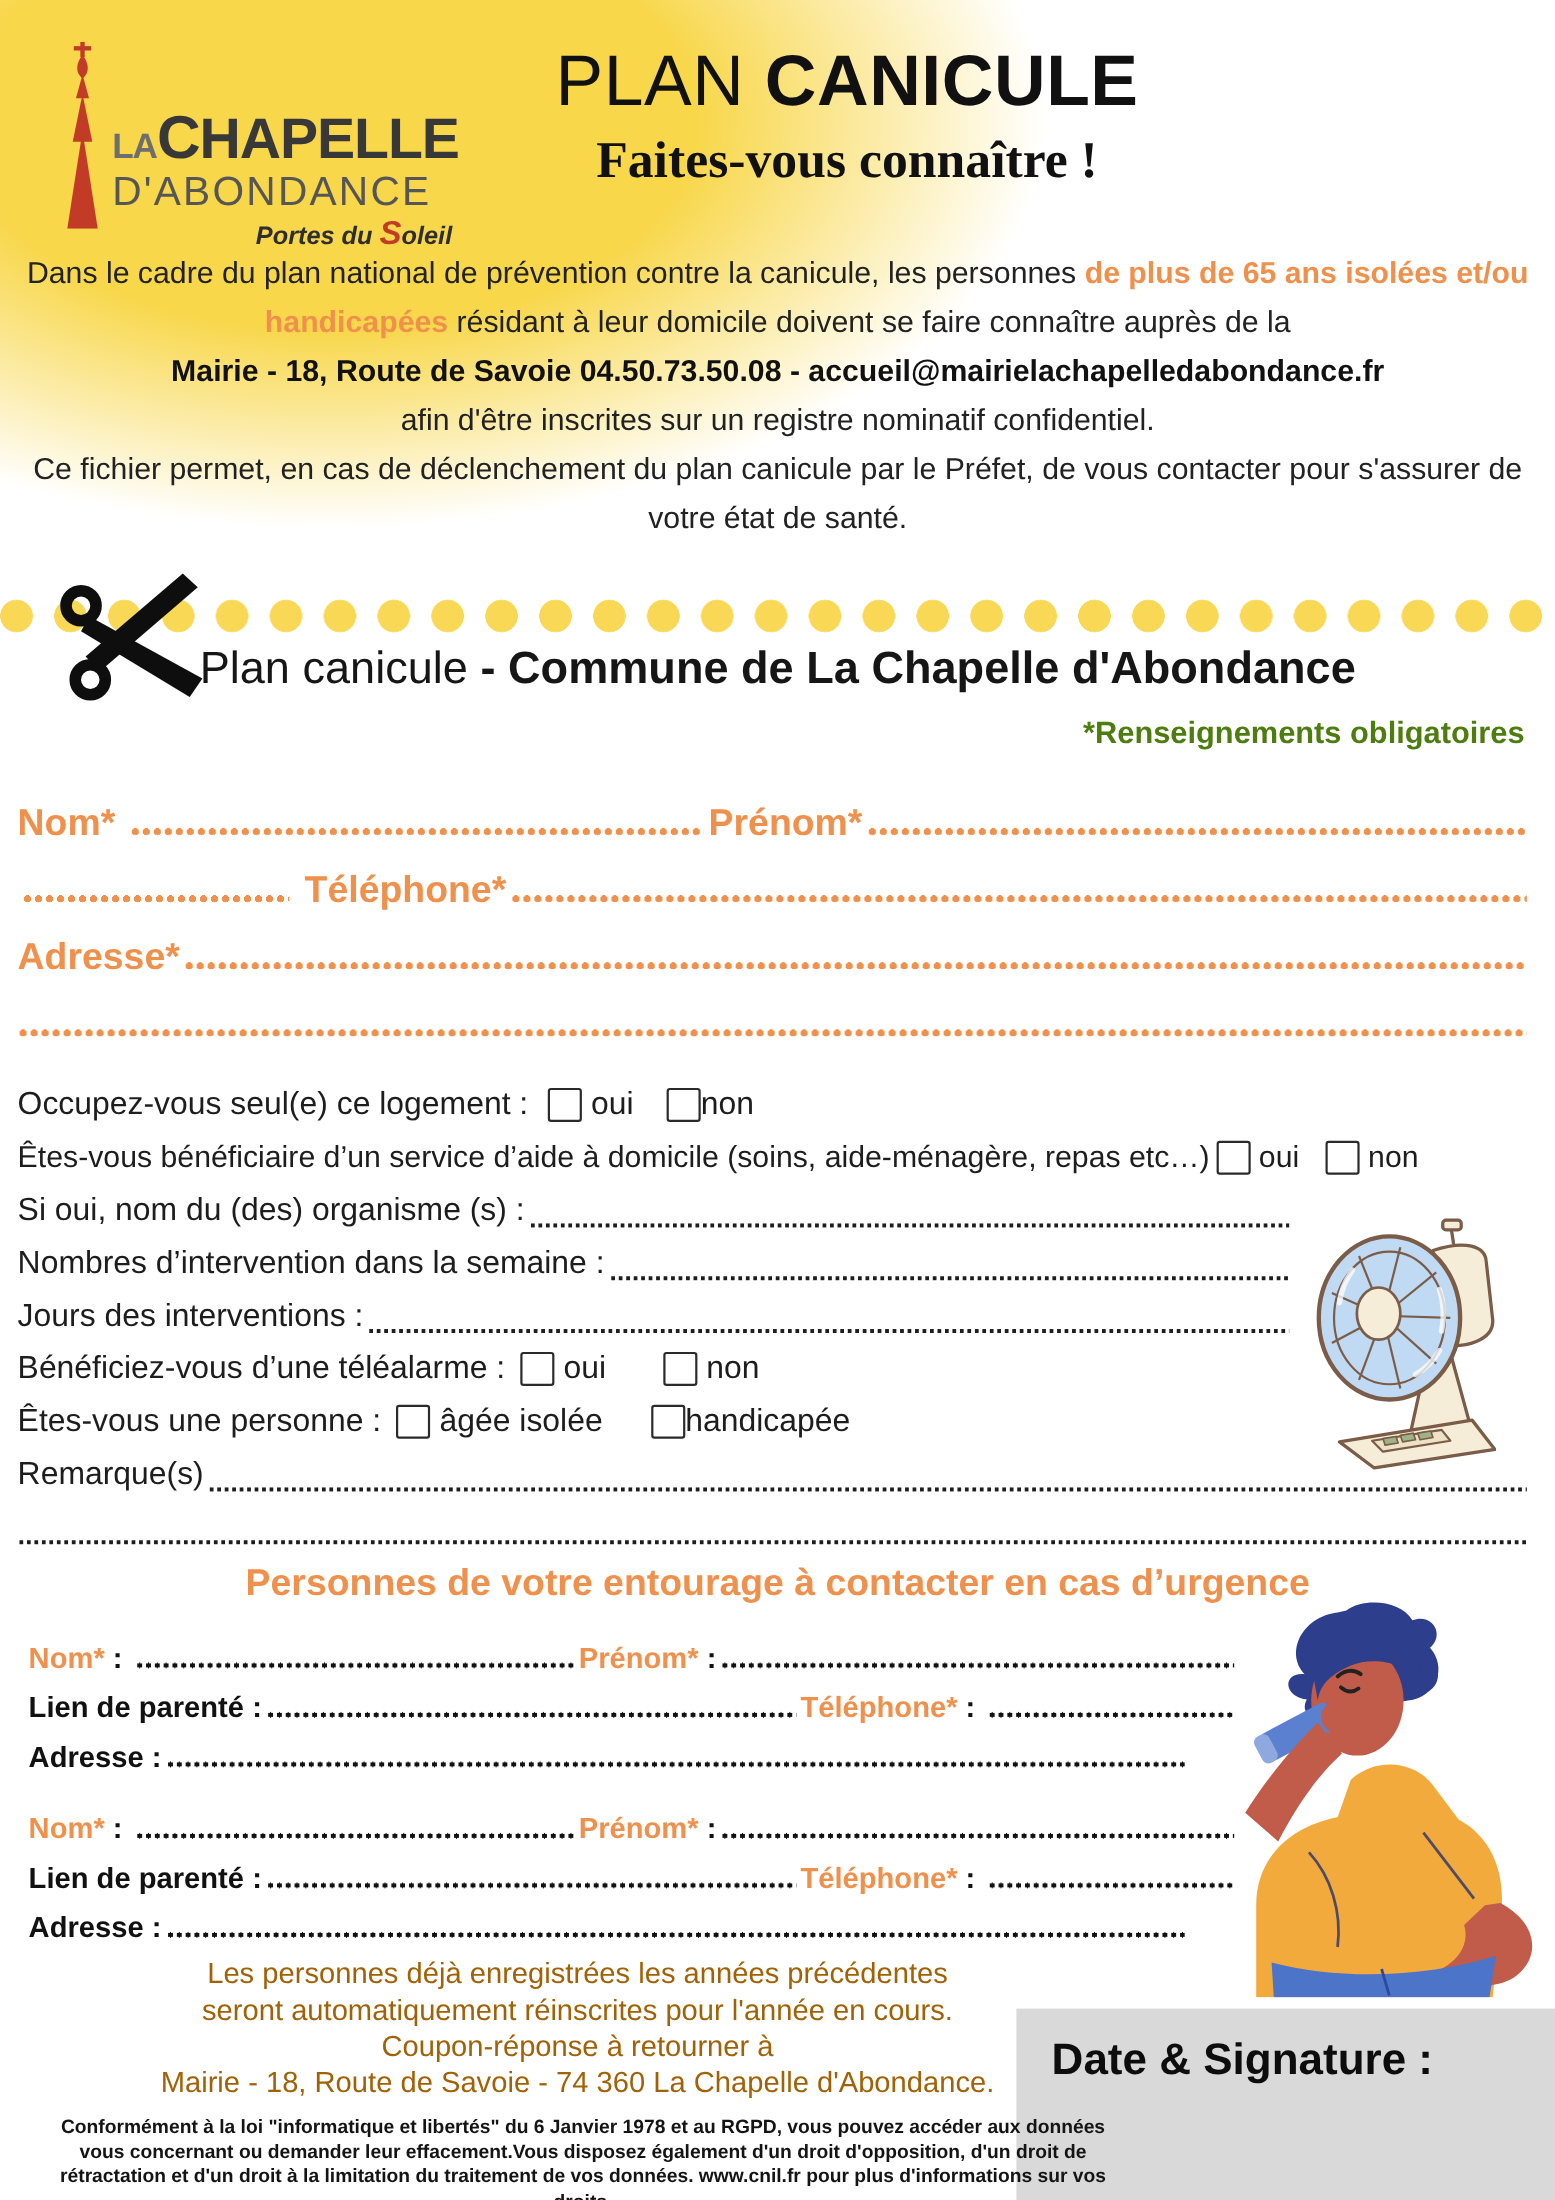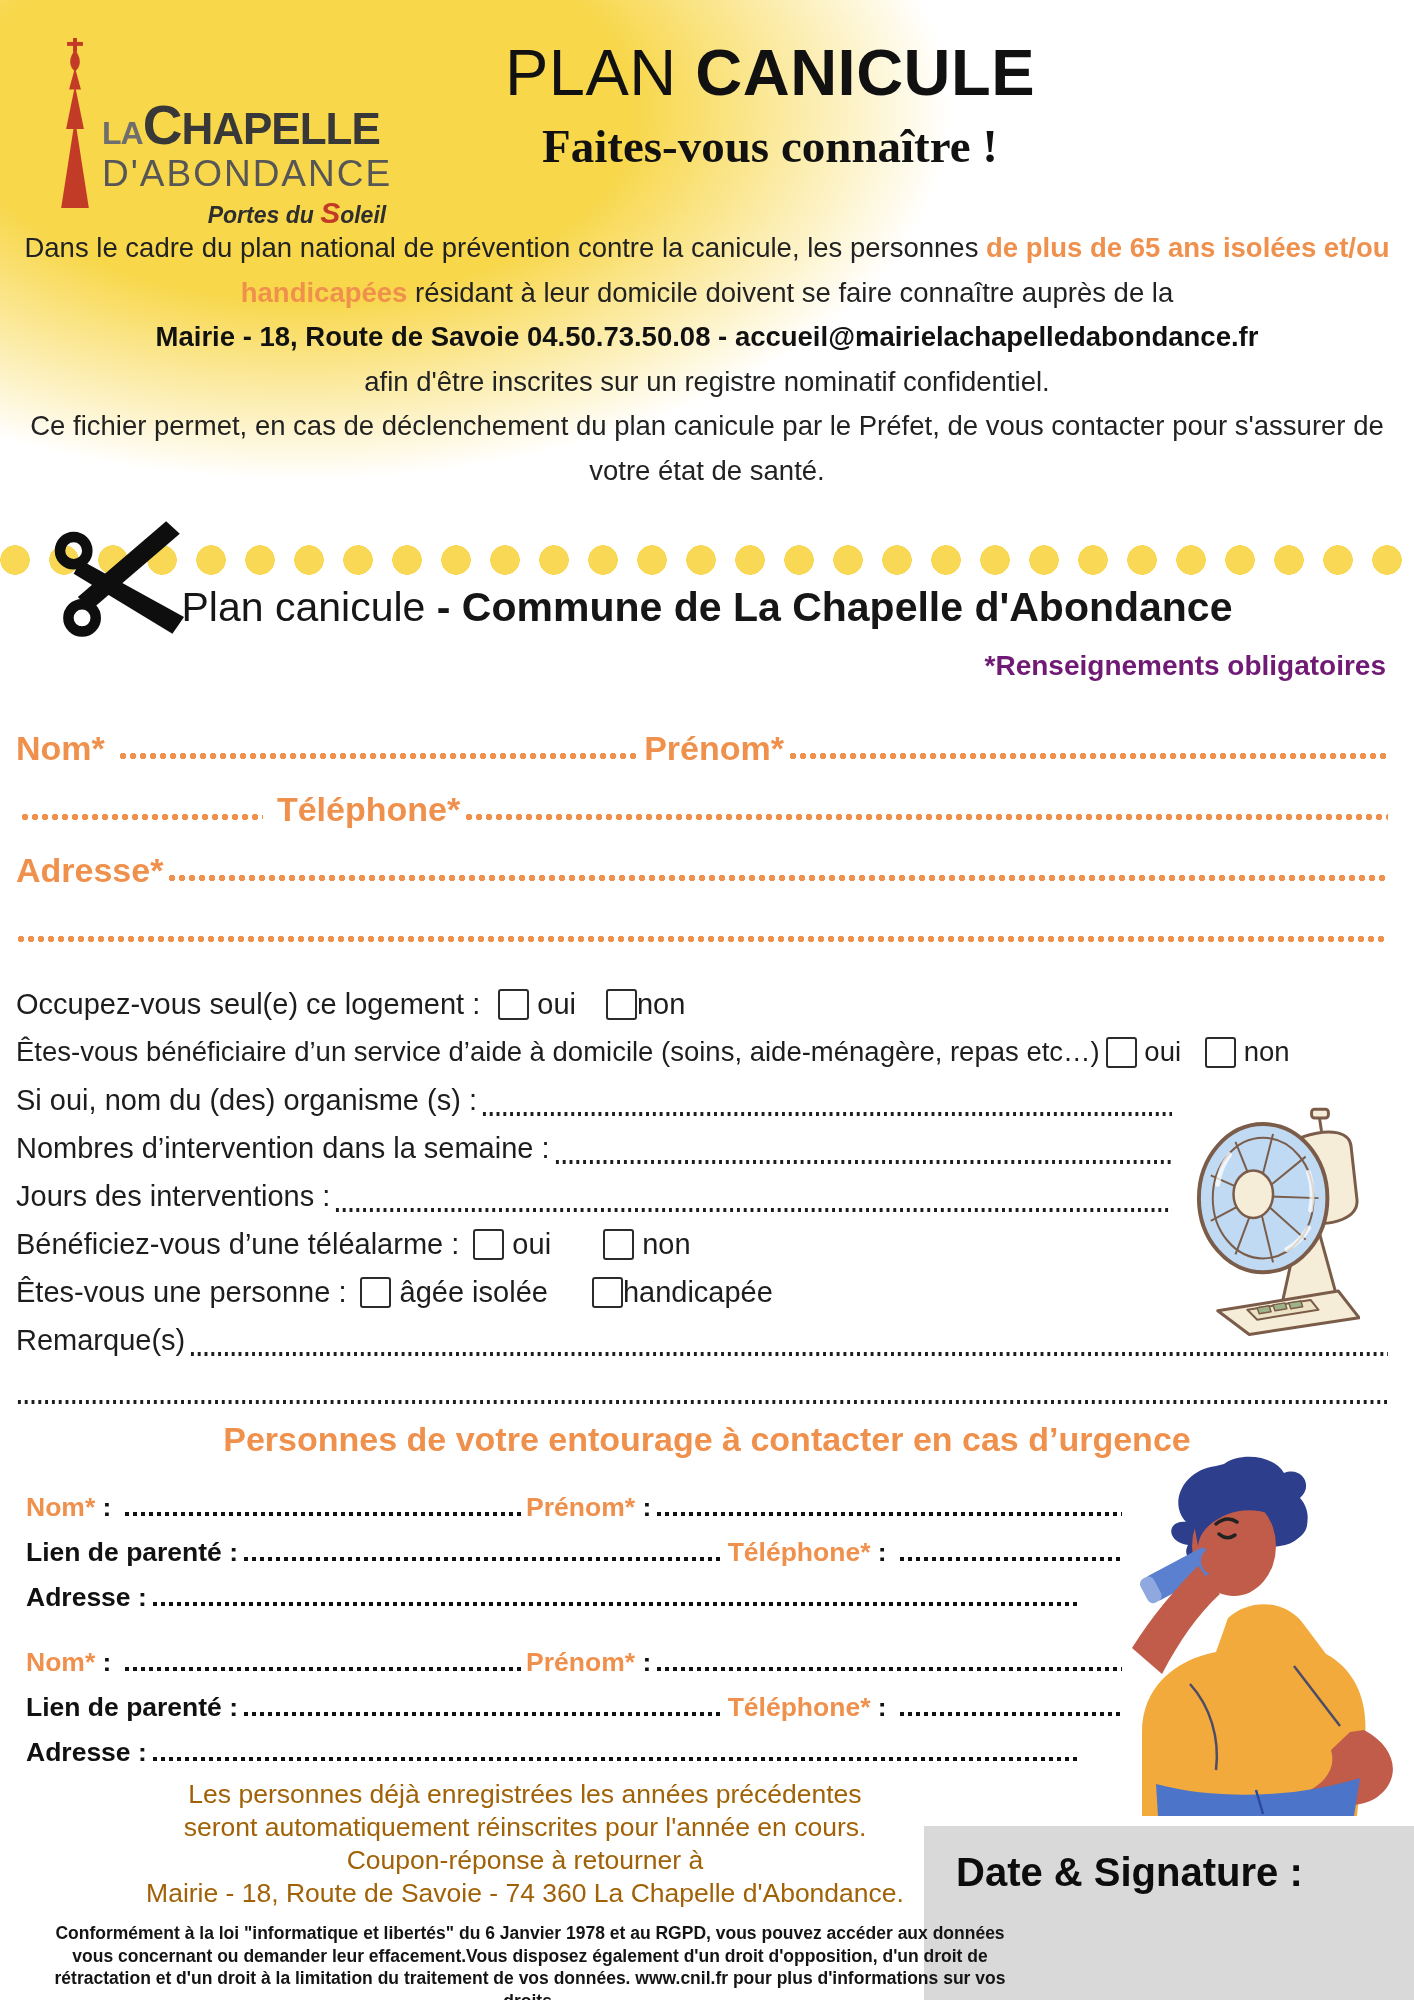--- a/index.html
+++ b/index.html
@@ -6,21 +6,21 @@
   .page{position:relative;width:1414px;height:2000px;background:#fff;overflow:hidden;
         font-family:"Liberation Sans",sans-serif;color:#1d1d1d;}
   .sun{position:absolute;left:0;top:0;width:100%;height:100%;pointer-events:none;
        background:radial-gradient(ellipse 880px 500px at 300px 110px,#f8d74b 0%,#f8d74b 38%,rgba(248,215,75,0) 74%);}
   
   .logo{position:absolute;left:52px;top:38px;display:flex;align-items:flex-start;}
   .logo-text{margin-left:4px;padding-top:60px;line-height:1;}
   .l1{color:#3a3a3a;font-weight:700;letter-spacing:-1px;}
   .l1 .la{font-size:32px;color:#6e6e6e;}
   .l1 .bigc{font-size:55px;color:#383838;}
-  .l1 .rest{font-size:44px;color:#383838;}
+  .l1 .rest{font-size:52px;color:#383838;}
   .l2{font-size:37px;color:#565656;letter-spacing:2px;margin-top:2px;font-weight:400;}
   .tagline{font-style:italic;font-weight:700;font-size:23px;color:#2e2e2e;text-align:right;margin-top:6px;margin-right:6px;}
   .tagline .reds{color:#c23b27;font-size:30px;}
   
   .htitle{position:absolute;left:450px;top:40px;width:640px;text-align:center;color:#111;}
   .htitle .main{font-size:65px;letter-spacing:0.5px;line-height:1;}
   .htitle .main .light{font-weight:400;}
   .htitle .main .heavy{font-weight:800;}
   .htitle .sub{font-size:47px;font-weight:800;margin-top:14px;font-family:Liberation Serif, serif;}
   
@@ -30,21 +30,21 @@
   .intro .b{font-weight:700;color:#111;}
   
   .cutline{position:absolute;left:0;right:0;top:542px;height:36px;
            background-image:radial-gradient(circle 15px at 15px 18px,#f8d855 97%,rgba(248,216,85,0) 100%);
            background-size:49px 36px;background-repeat:repeat-x;}
   .scissors{position:absolute;left:52px;top:516px;}
   
   .ctitle{position:absolute;left:0;right:0;top:584px;text-align:center;font-size:41px;color:#161616;}
   .ctitle .light{font-weight:400;}
   .ctitle .heavy{font-weight:800;}
-  .required{position:absolute;right:28px;top:650px;color:#701a75;font-weight:700;font-size:28px;}
+  .required{position:absolute;right:28px;top:650px;color:#4d7c0f;font-weight:700;font-size:28px;}
   
   .ofields{position:absolute;left:16px;right:22px;top:706px;}
   .orow{display:flex;align-items:flex-end;height:61px;color:#ef914d;font-weight:700;font-size:34px;}
   .orow .lbl{white-space:pre;line-height:1.1;}
   .lead{align-self:stretch;margin:0 4px;}
   .lo{background-image:radial-gradient(circle 3.4px at 5px calc(100% - 11px),#ef914d 97%,rgba(239,145,77,0) 100%);
       background-size:10px 100%;background-repeat:repeat-x;}
   .lk{background-image:radial-gradient(circle 2px at 3.4px calc(100% - 10px),#1d1d1d 97%,rgba(29,29,29,0) 100%);
       background-size:6.8px 100%;background-repeat:repeat-x;}
   .lkb{background-image:radial-gradient(circle 2.4px at 4px calc(100% - 9px),#111 97%,rgba(17,17,17,0) 100%);

